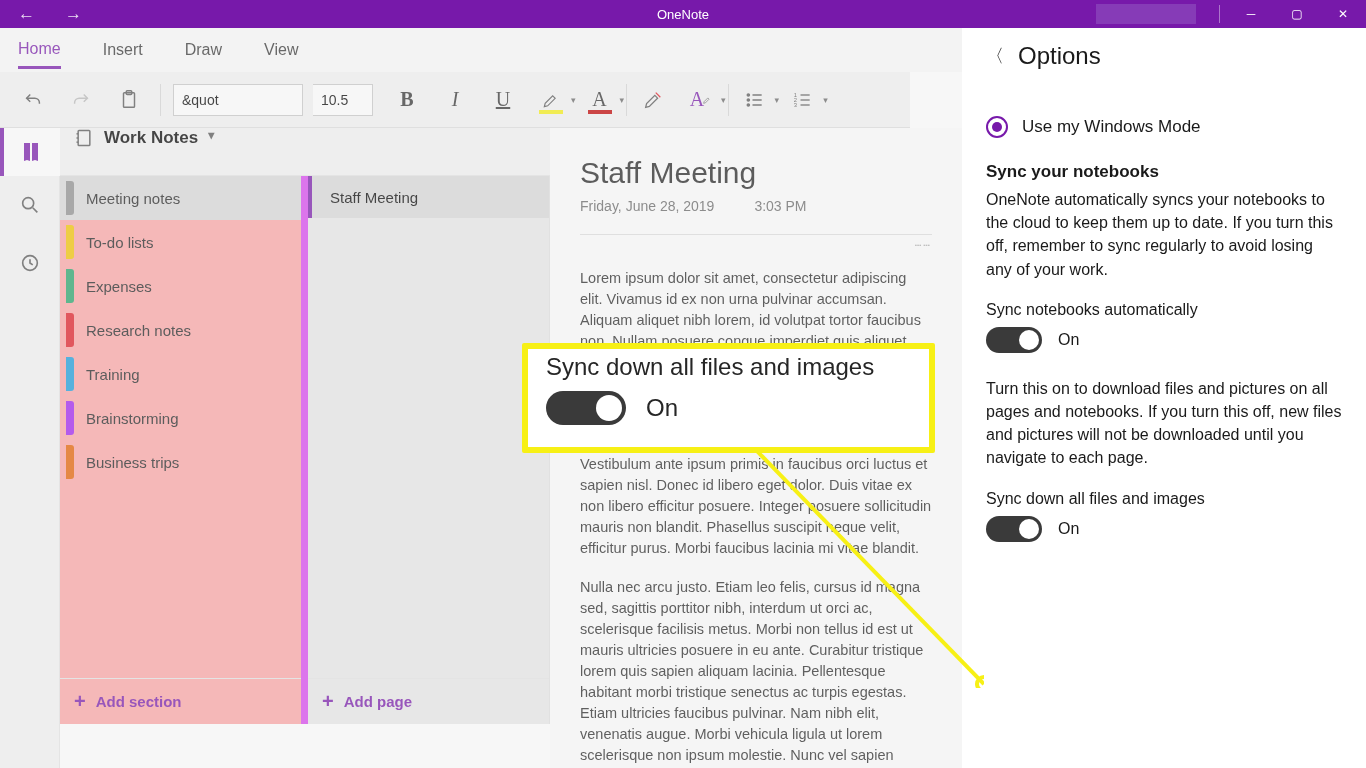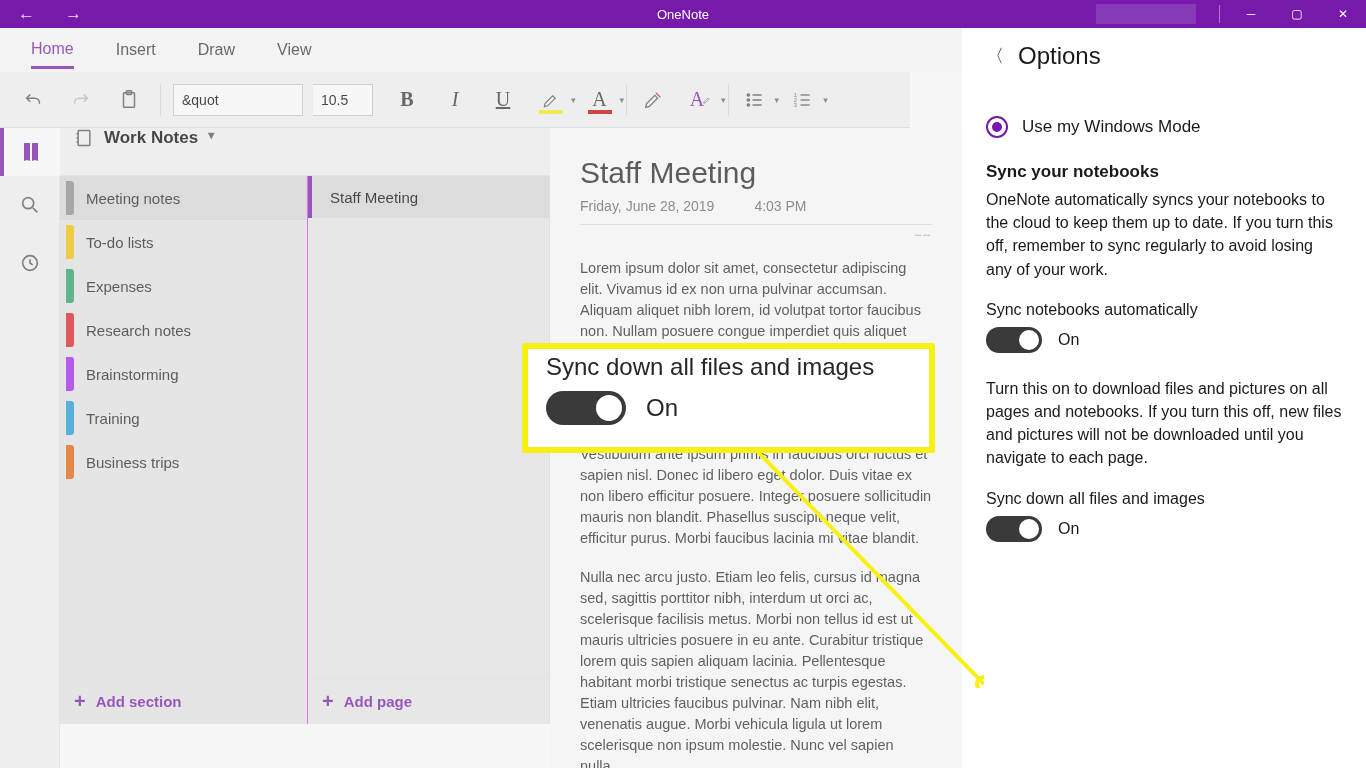--- a/index.html
+++ b/index.html
@@ -12,21 +12,21 @@
 .titlebar .title { position:absolute; left:50%; transform:translateX(-50%); font-size:13px; }
 .titlebar .win { margin-left:auto; display:flex; align-items:center; }
 .titlebar .block { width:100px; height:20px; background:#863BB7; margin-right:15px; }
 .titlebar .sep  { width:1px; height:18px; background:rgba(255,255,255,.4); margin:0 8px; }
 .titlebar .wbtn { width:46px; height:28px; display:flex; align-items:center; justify-content:center; font-size:12px; }
 
 
 .dim { position:absolute; top:28px; left:0; width:962px; height:740px; background:rgba(230,230,230,.30); pointer-events:none; z-index:5; }
 
 
-.tabs { position:absolute; top:28px; left:0; width:962px; height:44px; background:#F9F9F9; display:flex; align-items:center; padding-left:31px; gap:42px; }
+.tabs { position:absolute; top:28px; left:0; width:962px; height:44px; background:#F9F9F9; display:flex; align-items:center; padding-left:18px; gap:42px; }
 .tabs .tab { font-size:16px; color:#333; padding:8px 0; }
 .tabs .tab.active { color:#7719AA; font-weight:500; border-bottom:3px solid #7719AA; }
 
 
 .ribbon { position:absolute; top:72px; left:0; width:910px; height:56px; background:#F3F3F3; border-bottom:1px solid #ddd; display:flex; align-items:center; padding:0 14px; gap:10px; }
 .rbtn { display:flex; align-items:center; justify-content:center; width:38px; height:36px; color:#555; }
 .rbtn svg { width:22px; height:22px; }
 .vline { width:1px; height:32px; background:#d5d5d5; margin:0 2px; }
 .fontname { width:130px; height:32px; border:1px solid #c7c7c7; background:#fff; font-size:14px; padding:0 8px; }
 .fontsize { width:60px;  height:32px; border:1px solid #c7c7c7; border-left:none; background:#fff; font-size:14px; padding:0 8px; }
@@ -39,35 +39,35 @@
 
 .rail { position:absolute; top:128px; left:0; width:60px; height:640px; background:#F3F3F3; border-right:1px solid #e4e4e4; display:flex; flex-direction:column; align-items:center; }
 .rail .book { width:60px; height:48px; display:flex; align-items:center; justify-content:center; background:#fff; border-left:4px solid #7719AA; }
 .rail .ic { width:60px; height:58px; display:flex; align-items:center; justify-content:center; color:#555; }
 
 
 .nbhead { position:absolute; top:128px; left:60px; width:490px; height:48px; background:#F3F3F3; border-bottom:1px solid #e4e4e4; display:flex; padding:0 14px; gap:10px; font-size:17px; font-weight:600; }
 .nbhead .nbicon { width:20px; height:20px; }
 
 
-.sections { position:absolute; top:176px; left:60px; width:248px; height:548px; background:#e5e5e5; border-right:1px solid #d946ef; }
+.sections { position:absolute; top:176px; left:60px; width:248px; height:548px; background:#fca5a5; border-right:7px solid #d946ef; }
 .srow { height:44px; display:flex; align-items:center; padding-left:6px; gap:12px; font-size:15px; color:#222; cursor:pointer; }
 .srow.active { background:#D9D9D9; }
 .stab { width:8px; height:34px; border-radius:0 3px 3px 0; }
 .addrow { position:absolute; bottom:0; left:0; right:0; height:46px; display:flex; align-items:center; padding-left:14px; gap:10px; color:#7719AA; font-size:15px; font-weight:600; border-top:1px solid #e4e4e4; }
 
 
 .pages { position:absolute; top:176px; left:308px; width:242px; height:548px; background:#E9E9E9; border-right:1px solid #e0e0e0; }
 .prow { height:42px; display:flex; align-items:center; padding-left:18px; font-size:15px; background:#D9D9D9; border-left:4px solid #7719AA; }
 .pages .addrow { background:#E9E9E9; }
 
 
 .canvas { position:absolute; top:128px; left:550px; width:412px; height:640px; background:#fdfdfd; padding:28px 30px 0 30px; overflow:hidden; }
 .canvas h1 { font-size:30px; font-weight:300; color:#222; }
-.dtline { display:flex; gap:40px; font-size:14px; color:#666; margin-top:8px; border-bottom:1px solid #ddd; padding-bottom:10px; }
+.dtline { display:flex; gap:40px; font-size:14px; color:#666; margin-top:8px; border-bottom:1px solid #ddd; padding-bottom:20px; }
 .handle { text-align:right; font-size:11px; color:#999; letter-spacing:2px; margin-top:4px; }
 .body { margin-top:16px; font-size:14.5px; color:#262626; line-height:1.45; }
 .body p { margin-bottom:18px; white-space:normal; }
 
 
 .callout { position:absolute; top:343px; left:522px; width:413px; height:110px; background:#fff; border:6px solid #F7F015; border-radius:2px; z-index:20; padding:4px 16px 0 18px; }
 .callout .ct { font-size:24px; color:#262626; }
 .callout .trow { display:flex; align-items:center; gap:20px; margin-top:10px; }
 .toggle { width:80px; height:34px; border-radius:17px; background:#3a3a3a; position:relative; }
 .toggle .knob { position:absolute; right:4px; top:4px; width:26px; height:26px; border-radius:50%; background:#fff; }
@@ -241,26 +241,26 @@
     </div>
   <div class="srow">
       <div class="stab" style="background:#26A269"></div>
       <span>Expenses</span>
     </div>
   <div class="srow">
       <div class="stab" style="background:#E01B24"></div>
       <span>Research notes</span>
     </div>
   <div class="srow">
+      <div class="stab" style="background:#1A9BDA"></div>
+      <span>Training</span>
+    </div>
+  <div class="srow">
       <div class="stab" style="background:#A020F0"></div>
       <span>Brainstorming</span>
-    </div>
-  <div class="srow">
-      <div class="stab" style="background:#1A9BDA"></div>
-      <span>Training</span>
     </div>
   <div class="srow">
       <div class="stab" style="background:#E66100"></div>
       <span>Business trips</span>
     </div>
   <div class="addrow">
       <span style="font-size:20px">+</span>
       <span>Add section</span>
     </div>
 </div>
@@ -272,21 +272,21 @@
   <div class="addrow">
       <span style="font-size:20px">+</span>
       <span>Add page</span>
     </div>
 </div>
 
 <div class="canvas">
   <h1>Staff Meeting</h1>
   <div class="dtline">
     <span>Friday, June 28, 2019</span>
-    <span>4:03 PM</span>
+    <span>3:03 PM</span>
   </div>
   <div class="handle">┄┄</div>
   <div class="body">
     <p>Lorem ipsum dolor sit amet, consectetur adipiscing elit. Vivamus id ex non urna pulvinar accumsan. Aliquam aliquet nibh lorem, id volutpat tortor faucibus non. Nullam posuere congue imperdiet quis aliquet sem. Curabitur laoreet nisl ut sapien vestibulum vitae. Fusce sed arcu nec ipsum finibus venenatis. In pellentesque, magna ut pretium risus vestibulum. Aenean sit amet ipsum dolor.</p>
     <p>Vestibulum ante ipsum primis in faucibus orci luctus et sapien nisl. Donec id libero eget dolor. Duis vitae ex non libero efficitur posuere. Integer posuere sollicitudin mauris non blandit. Phasellus suscipit neque velit, efficitur purus. Morbi faucibus lacinia mi vitae blandit.</p>
     <p>Nulla nec arcu justo. Etiam leo felis, cursus id magna sed, sagittis porttitor nibh, interdum ut orci ac, scelerisque facilisis metus. Morbi non tellus id est ut mauris ultricies posuere in eu ante. Curabitur tristique lorem quis sapien aliquam lacinia. Pellentesque habitant morbi tristique senectus ac turpis egestas. Etiam ultricies faucibus pulvinar. Nam nibh elit, venenatis augue. Morbi vehicula ligula ut lorem scelerisque non ipsum molestie. Nunc vel sapien nulla.</p>
 
   </div>
 </div>
 

